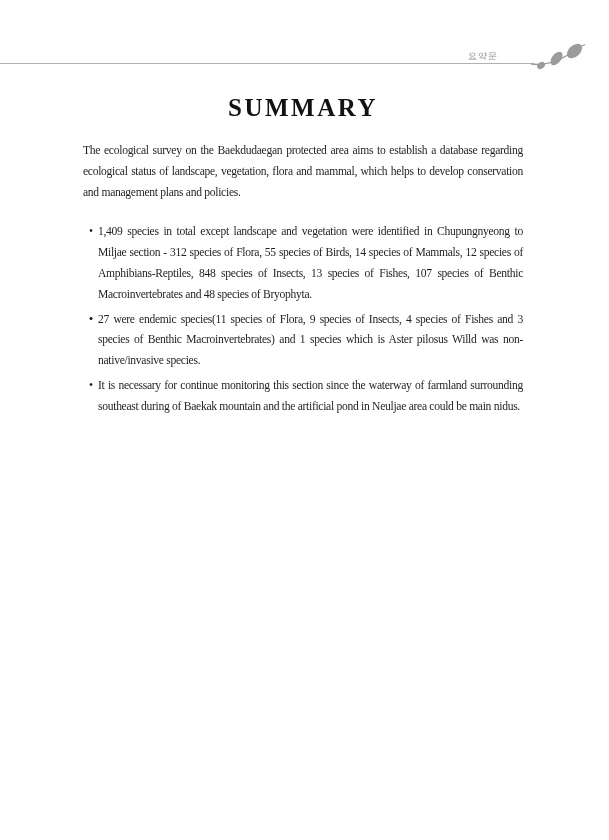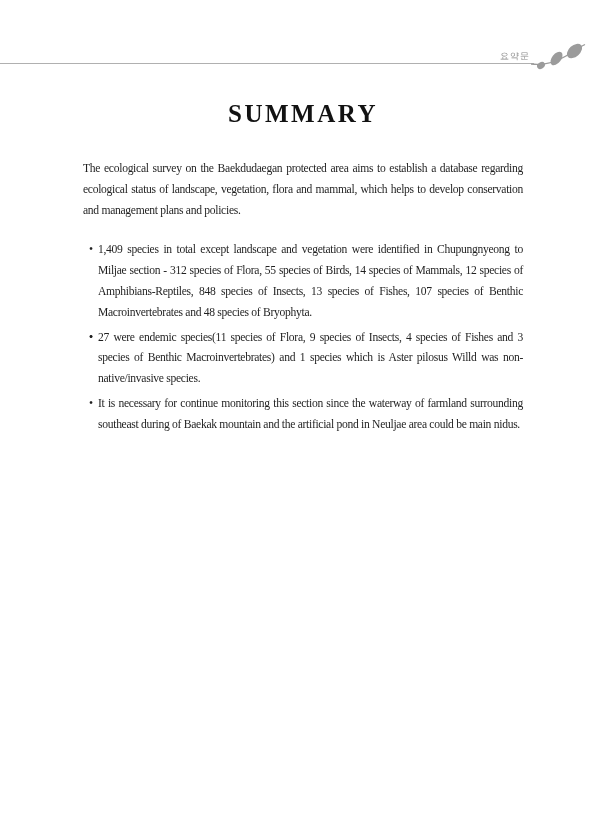--- a/index.html
+++ b/index.html
@@ -22,37 +22,36 @@
     top: 63px;
     width: 534px;
     height: 1px;
     background: #b0b0b0;
   }
   .header-label {
     position: absolute;
     top: 50px;
     left: 468px;
     width: 62px;
-    text-align: right;
     font-family: "DejaVu Sans", sans-serif;
     font-size: 9px;
     letter-spacing: 1px;
     color: #8a8a8a;
     line-height: 12px;
   }
   .leaf-ornament {
     position: absolute;
     left: 530px;
     top: 42px;
   }
   
   .content {
     position: absolute;
     left: 83px;
-    top: 6px;
+    top: 0;
     width: 440px;
     color: #1f1f1f;
   }
   .title {
     margin: 93px 0 0 0;
     padding: 0;
     text-align: center;
     font-size: 25px;
     line-height: 29px;
     font-weight: bold;
@@ -60,21 +59,21 @@
     color: #121212;
   }
   .body-text p {
     margin: 0;
     font-size: 11.6px;
     letter-spacing: -0.3px;
     line-height: 20.8px;
     text-align: justify;
   }
   .body-text p.lead {
-    margin-top: 31px;
+    margin-top: 19px;
   }
   .body-text p.indented {
     text-indent: 5px;
   }
   .bullet-list {
     margin-top: 19px;
   }
   .bullet-item {
     position: relative;
     padding-left: 15px;

